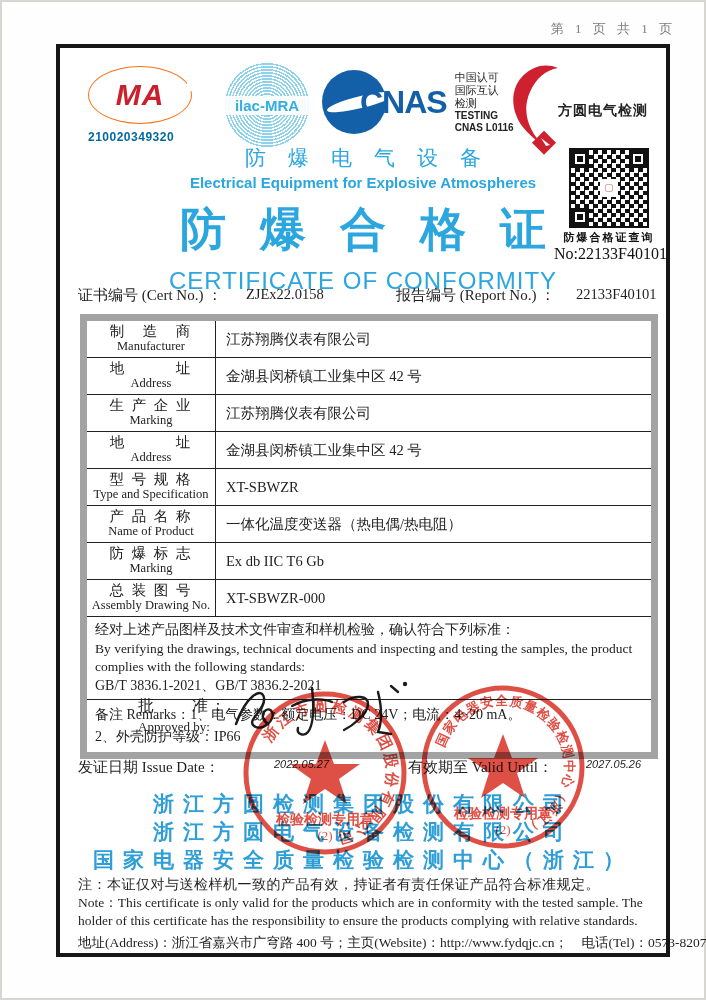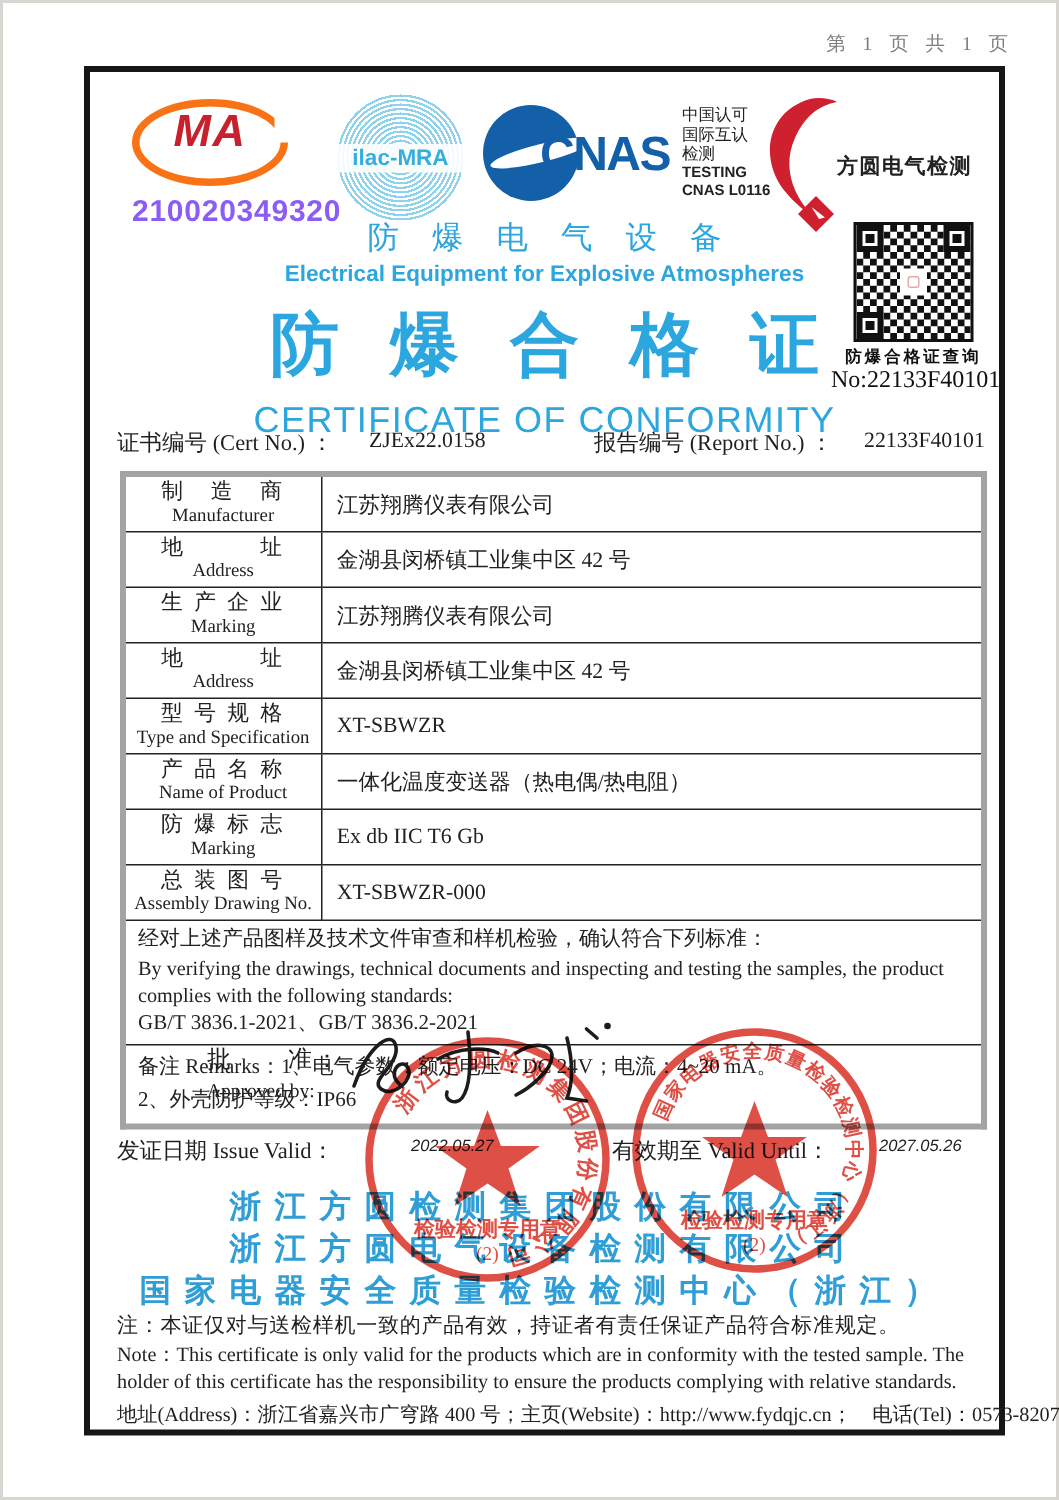--- a/index.html
+++ b/index.html
@@ -22,33 +22,33 @@
   .frame {
     position:absolute; left:56px; top:44px; width:614px; height:913px;
     border:4px solid #161616;
     background:#fff;
   }
   
   .logo-row { position:absolute; left:24px; top:14px; width:560px; height:100px; }
   .cma { position:absolute; left:4px; top:4px; width:120px; }
   .cma-emblem {
     position:relative; width:104px; height:58px;
-    border:5px solid #f97316; border-radius:50%;
-    display:flex; align-items:flex-start; justify-content:center;
+    border:1px solid #f97316; border-radius:50%;
+    display:flex; align-items:center; justify-content:center;
   }
   .cma-emblem::after { 
     content:""; position:absolute; right:-12px; top:6px; width:16px; height:18px; background:#fff;
   }
   .cma-ma {
     font-family:"Liberation Sans",sans-serif;
     font-weight:bold; font-style:italic; font-size:30px; color:#c9202e; letter-spacing:1px;
   }
   .cma-number {
     margin-top:6px; font-family:"Liberation Sans",sans-serif;
-    font-weight:bold; font-size:20px; color:#8b5cf6; letter-spacing:.5px;
+    font-weight:bold; font-size:12px; color:#0369a1; letter-spacing:.5px;
   }
   .ilac {
     position:absolute; left:140px; top:0; width:86px; height:86px; border-radius:50%;
     background:repeating-radial-gradient(circle at 50% 50%, #ffffff 0 1.5px, #8fd2ec 1.5px 3px);
     display:flex; align-items:center; justify-content:center;
   }
   .ilac-band {
     background:rgba(255,255,255,.9); padding:1px 2px; width:100%; text-align:center;
     font-family:"Liberation Sans",sans-serif; font-weight:bold; font-size:15px; color:#35aede;
   }
@@ -88,21 +88,21 @@
   .qr .hole::after { content:""; position:absolute; inset:5px; border:1.5px solid #e9a7a7; border-radius:2px; }
   .qr-caption { margin-top:4px; font-size:11px; font-weight:bold; letter-spacing:2px; color:#111; }
   .qr-no { font-size:16px; color:#111; }
   
   .cert-line { position:absolute; left:18px; top:238px; width:580px; font-size:15px; color:#1f1f1f; }
   .cert-line .seg { position:absolute; white-space:nowrap; }
   .cert-line .v { font-family:Liberation Serif, serif; font-size:14.5px; }
   
   .tbl {
     position:absolute; left:20px; top:266px; width:578px;
-    border:4px solid #a3a3a3; border-collapse:collapse; font-size:14.5px; color:#222;
+    border:7px solid #a3a3a3; border-collapse:collapse; font-size:14.5px; color:#222;
   }
   .tbl .lbl {
     width:132px; border:1px solid #222; text-align:center; padding:3px 2px; line-height:15px;
   }
   .tbl .lbl .cn { font-size:14.5px; letter-spacing:2px; }
   .tbl .lbl .en { font-size:12.5px; }
   .tbl .val { border:1px solid #222; padding:3px 10px; font-size:14.5px; }
   .tbl .full { border:1px solid #222; padding:4px 8px; line-height:18.5px; font-size:14px; }
   .tbl .std-en { font-size:13.5px; }
   .tbl .rm { line-height:22px; }
@@ -281,21 +281,21 @@
           <path d="M84 12 C 86 30, 86 48, 80 56 C 76 61, 68 58, 70 52"></path>
           <path d="M116 26 C 128 18, 140 20, 140 28 C 140 38, 124 50, 116 54"></path>
           <path d="M150 16 C 154 32, 154 46, 150 56 L 163 58"></path>
           <path d="M163 10 L 170 16"></path>
         </g>
         <circle cx="177" cy="8" r="2.2" fill="#1c1c1c"></circle>
       </svg>
     </div>
 
     <div class="date-line">
-      <span class="seg" style="left:0;">发证日期 Issue Valid：</span>
+      <span class="seg" style="left:0;">发证日期 Issue Date：</span>
       <span class="seg num" style="left:196px;">2022.05.27</span>
       <span class="seg" style="left:330px;">有效期至 Valid Until：</span>
       <span class="seg num" style="left:508px;">2027.05.26</span>
     </div>
 
     <div class="companies">
       <div class="c-line">浙江方圆检测集团股份有限公司</div>
       <div class="c-line">浙江方圆电气设备检测有限公司</div>
       <div class="c-line">国家电器安全质量检验检测中心（浙江）</div>
     </div>

